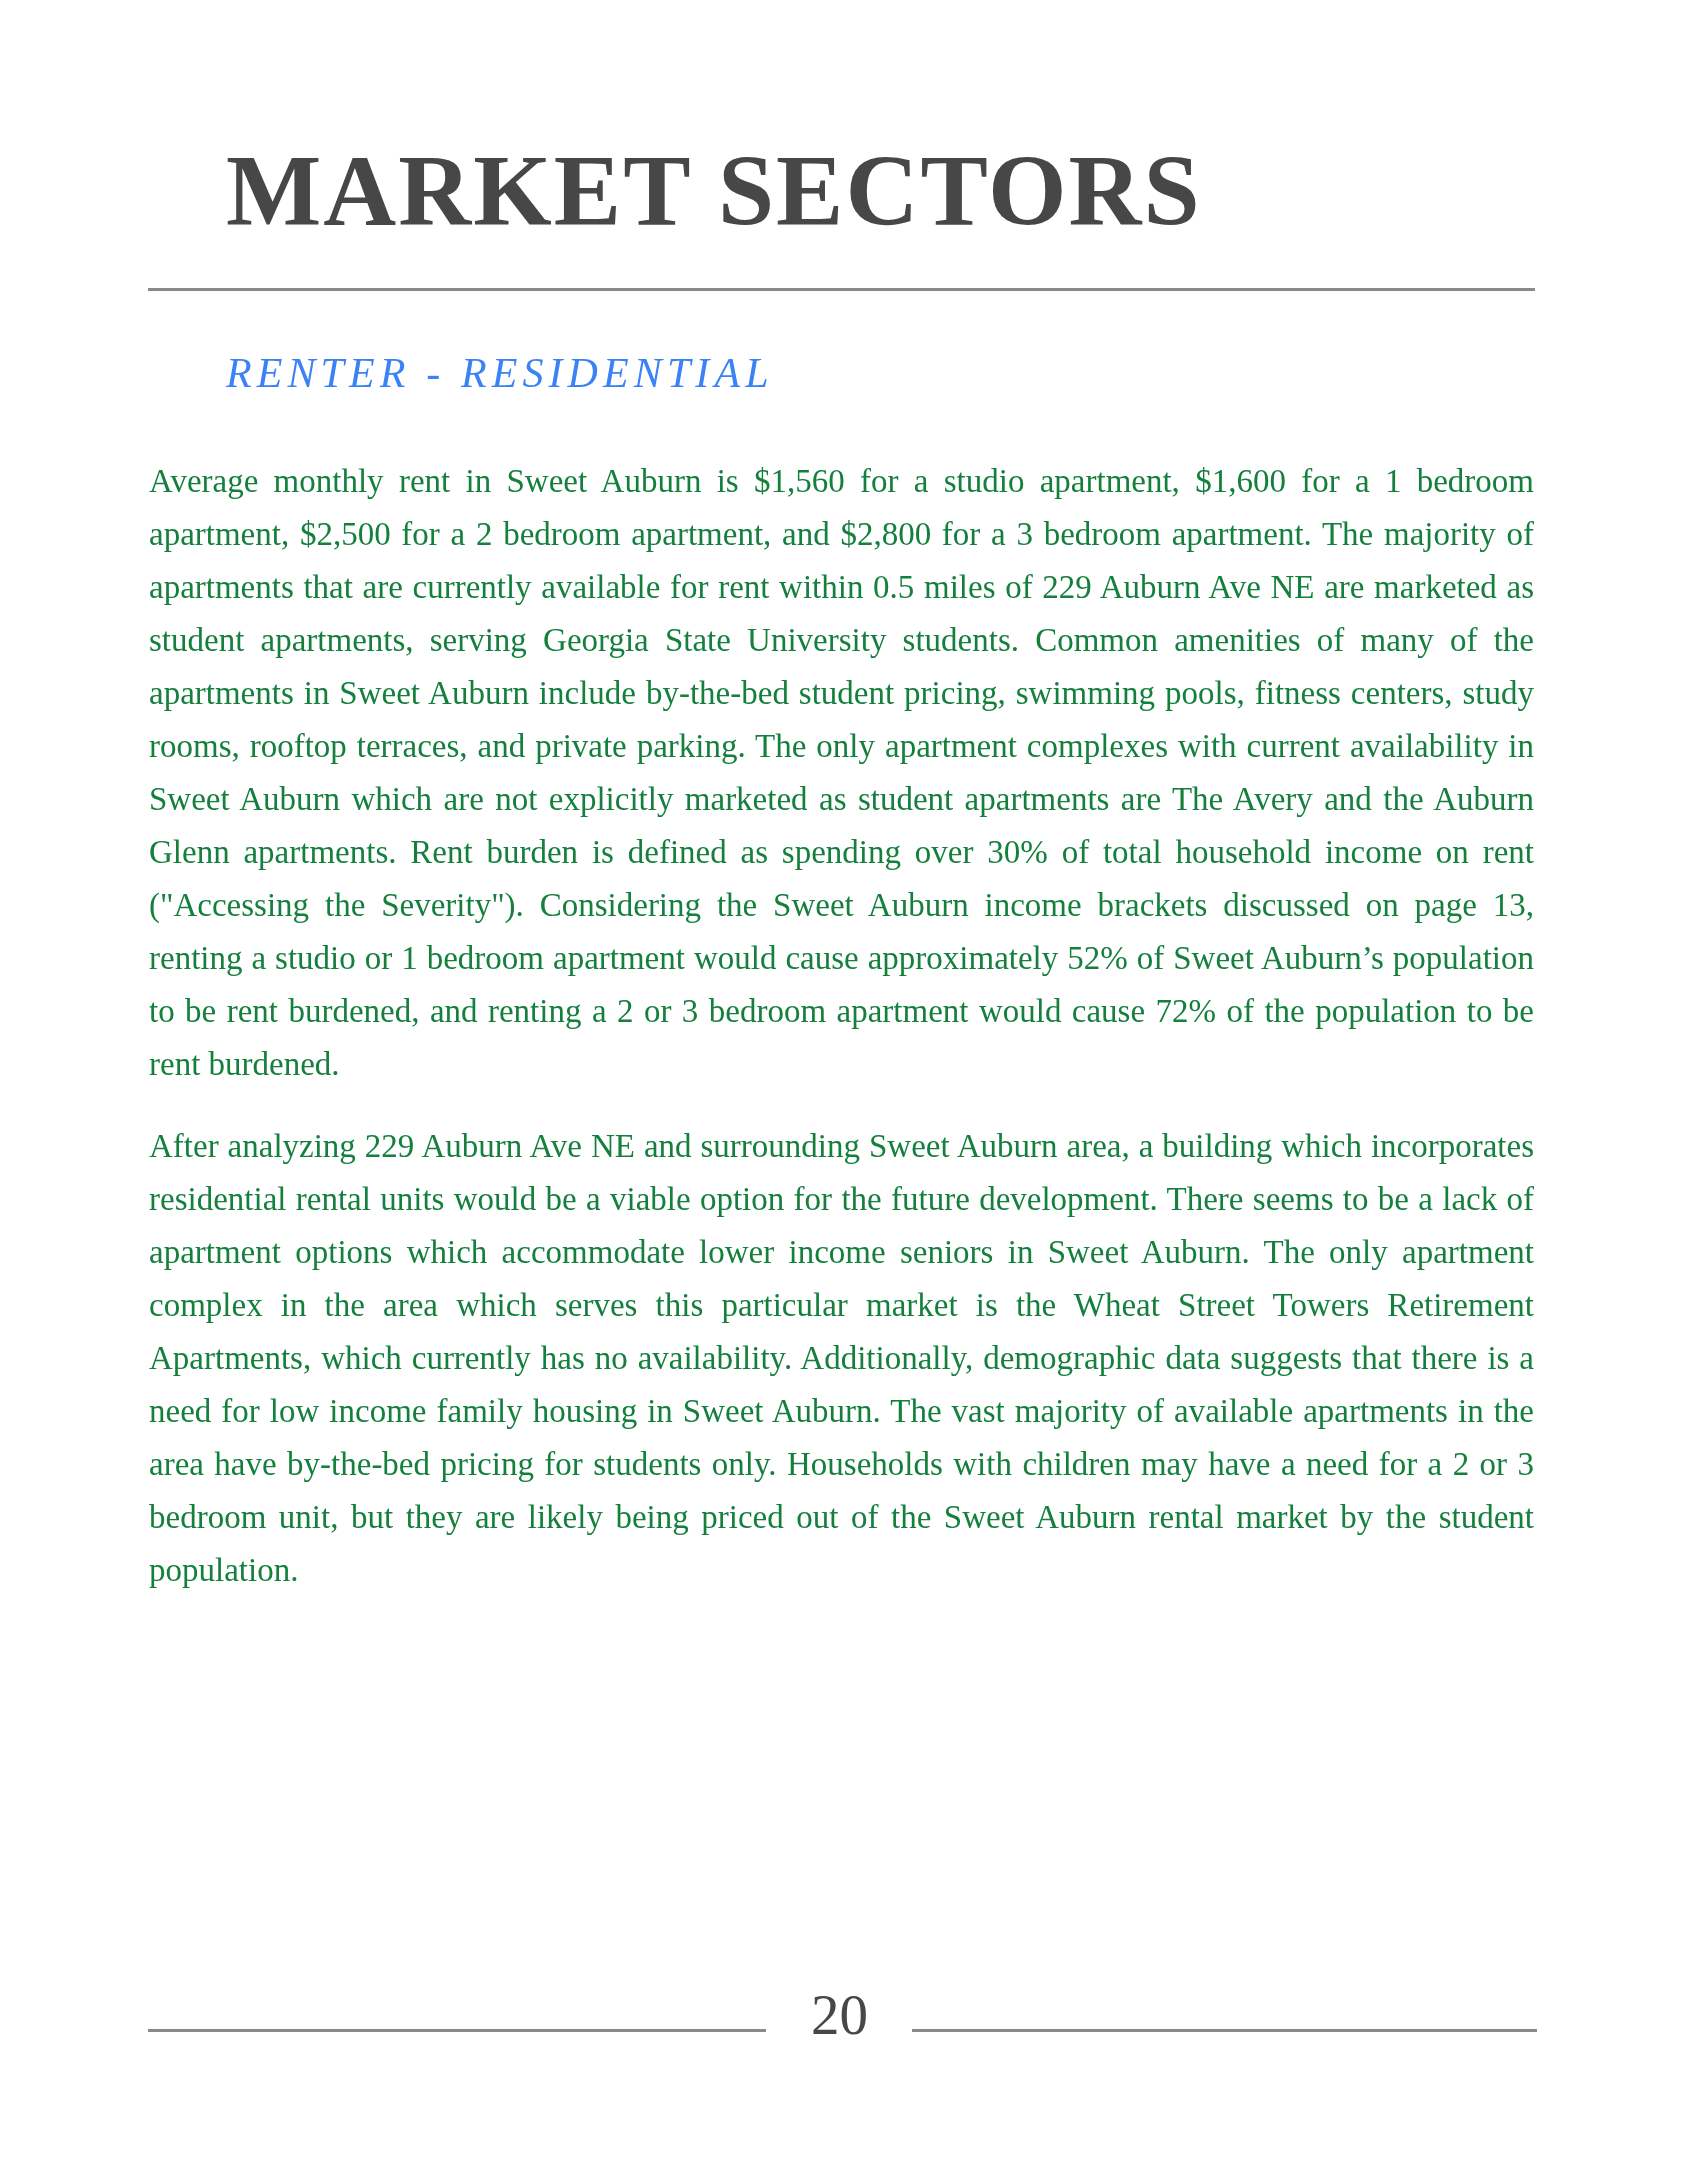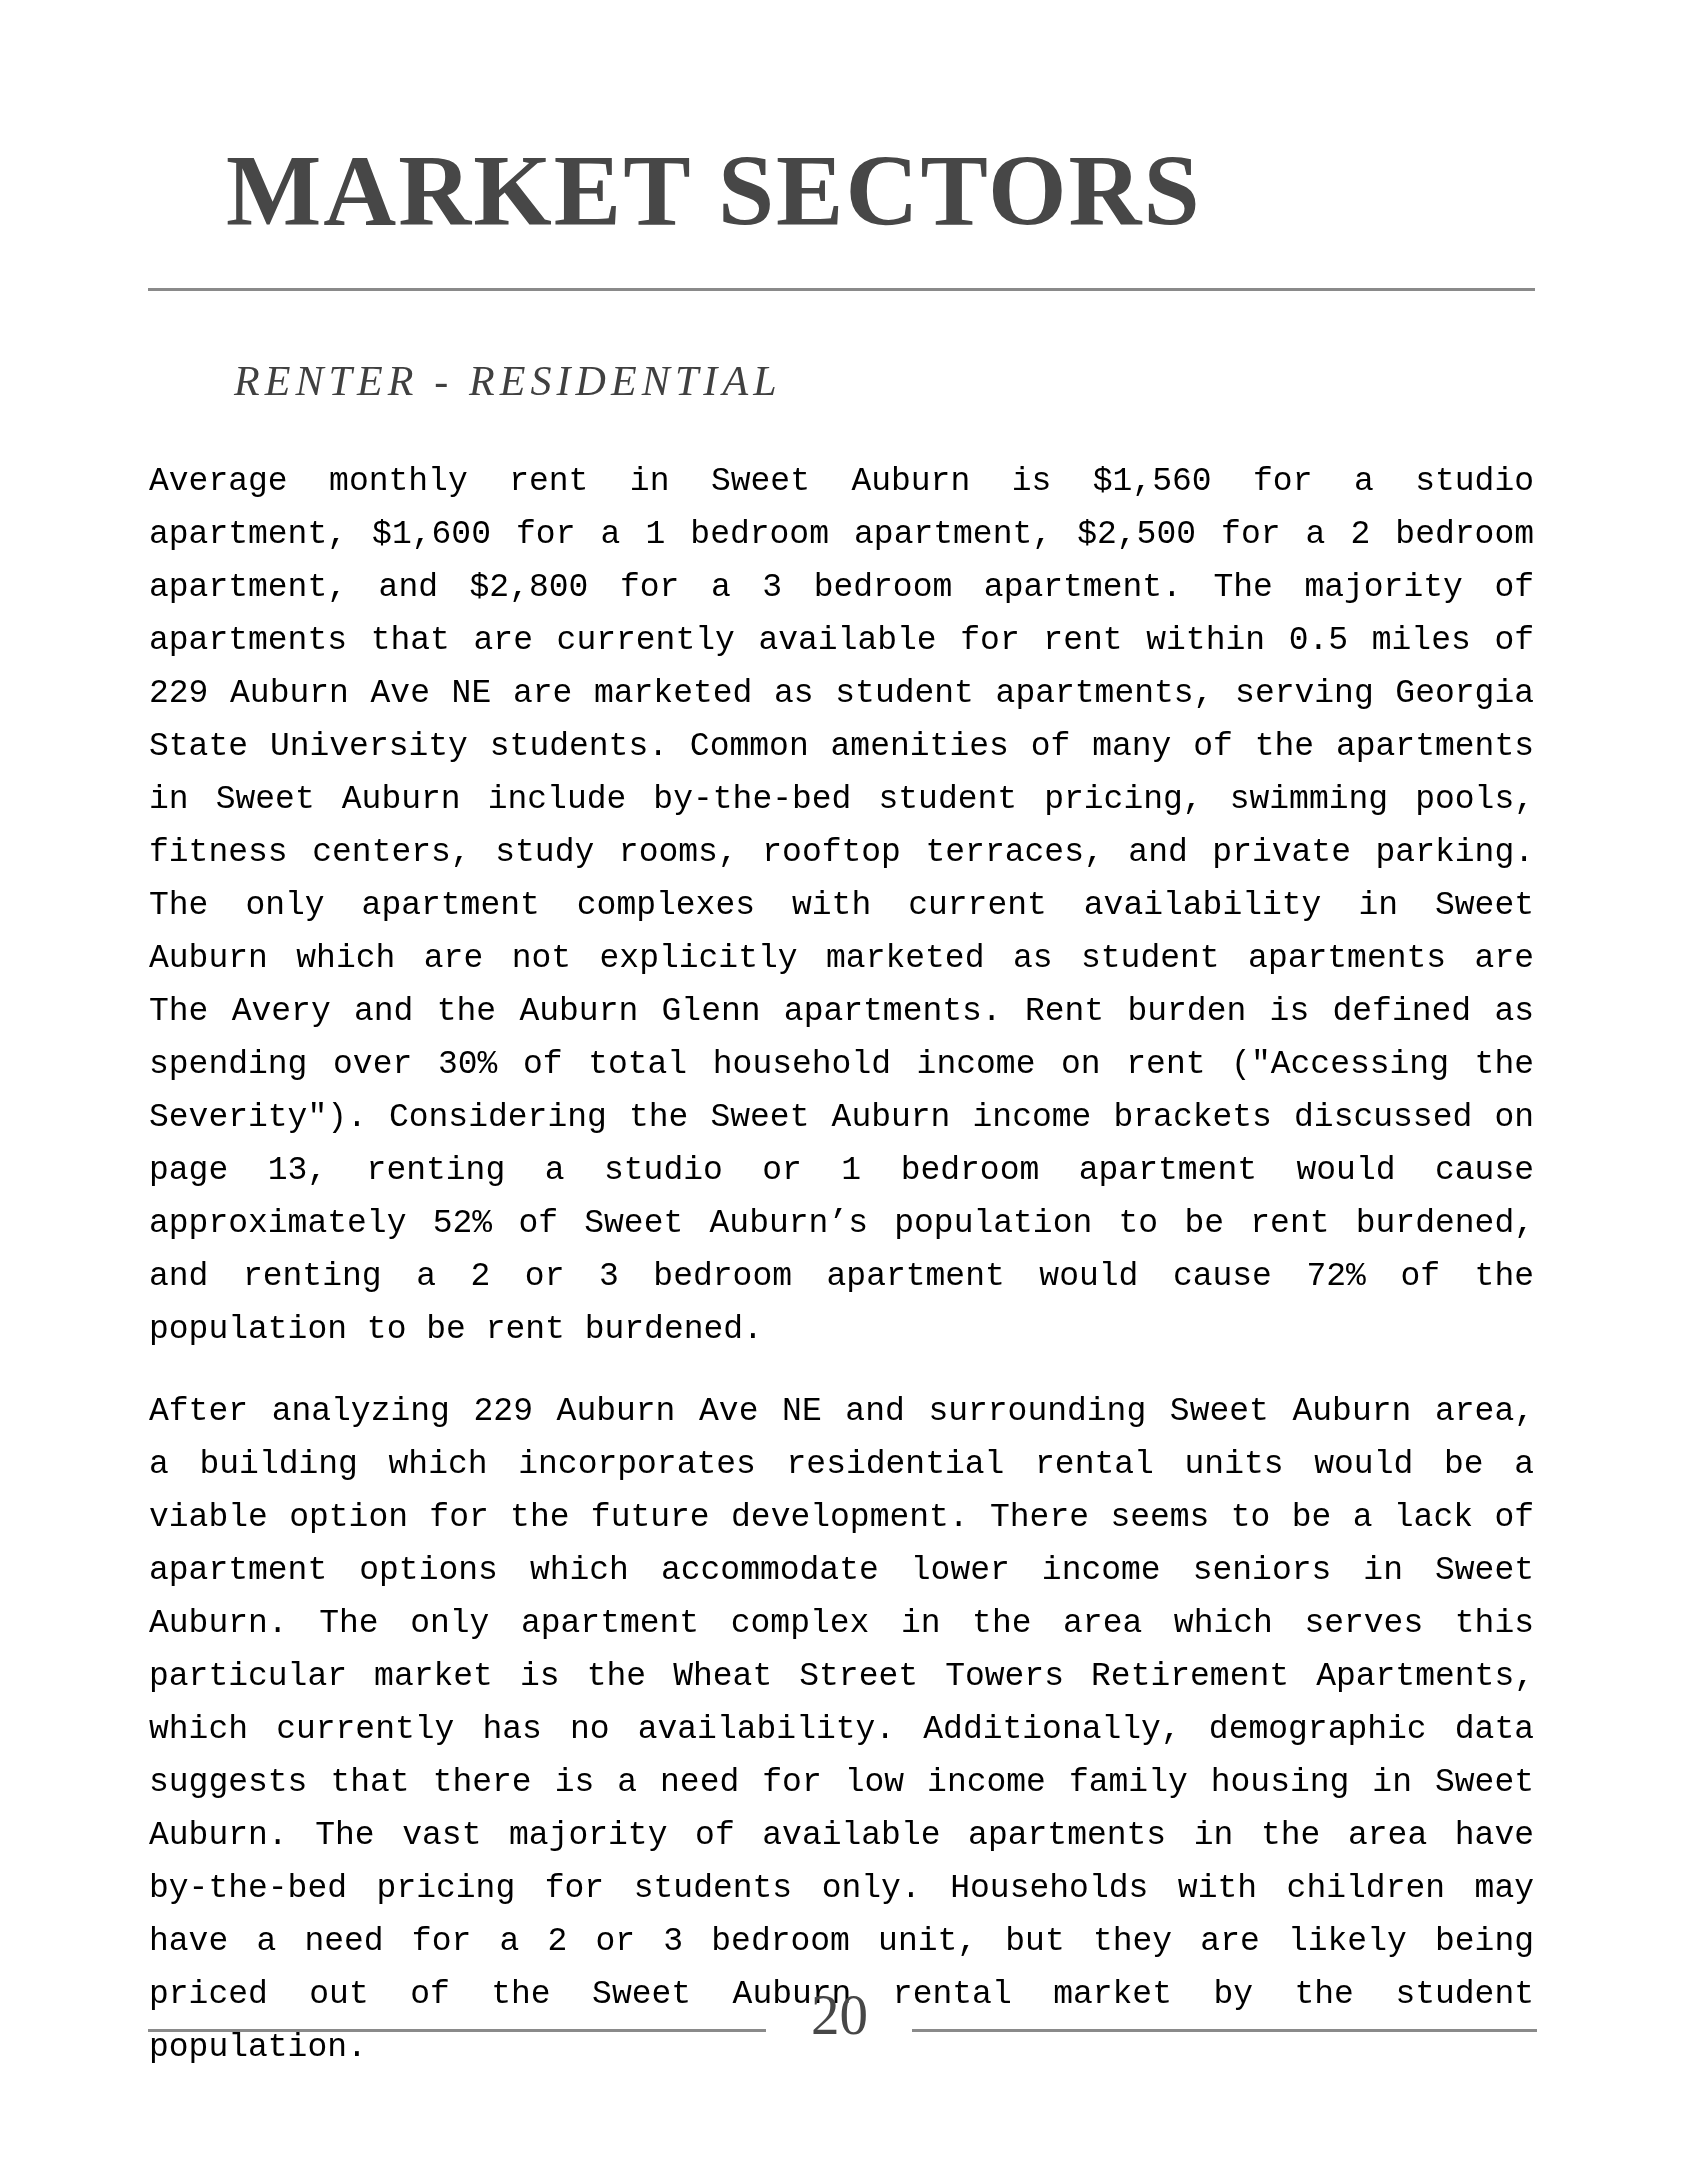--- a/index.html
+++ b/index.html
@@ -32,39 +32,39 @@
     left: 148px;
     top: 288px;
     width: 1387px;
     height: 3px;
     background: #8a8a8a;
   }
   .section-subtitle {
     position: absolute;
     left: 226px;
     top: 348px;
-    margin: 8px;
+    margin: 0;
     font-family: "Liberation Serif", "DejaVu Serif", serif;
     font-style: italic;
     font-weight: normal;
     font-size: 42px;
     line-height: 50px;
     letter-spacing: 5.1px;
-    color: #404040;
+    color: #3b82f6;
     white-space: nowrap;
   }
   .body-text {
     position: absolute;
     left: 149px;
     top: 455px;
     width: 1385px;
-    font-family: Liberation Mono, monospace;
+    font-family: Liberation Serif, serif;
     font-size: 33px;
     line-height: 53px;
-    color: #000000;
+    color: #15803d;
   }
   .body-text p {
     margin: 0 0 29px 0;
     text-align: justify;
     text-align-last: left;
     hyphens: none;
   }
   .footer {
     position: absolute;
     left: 148px;

